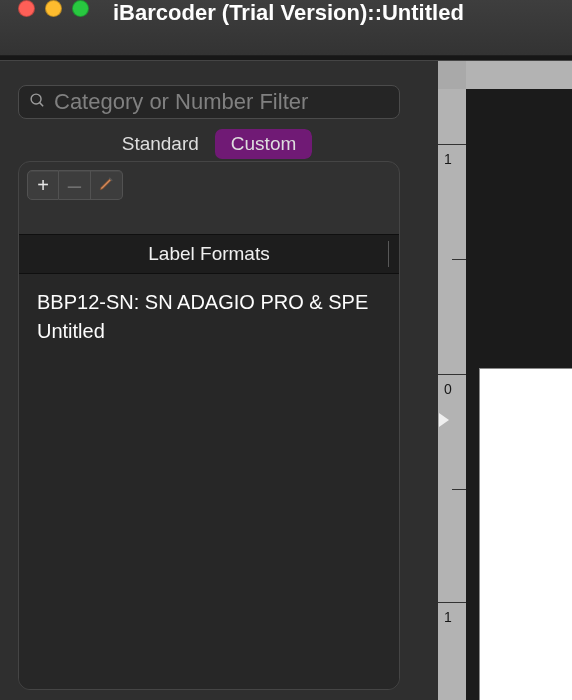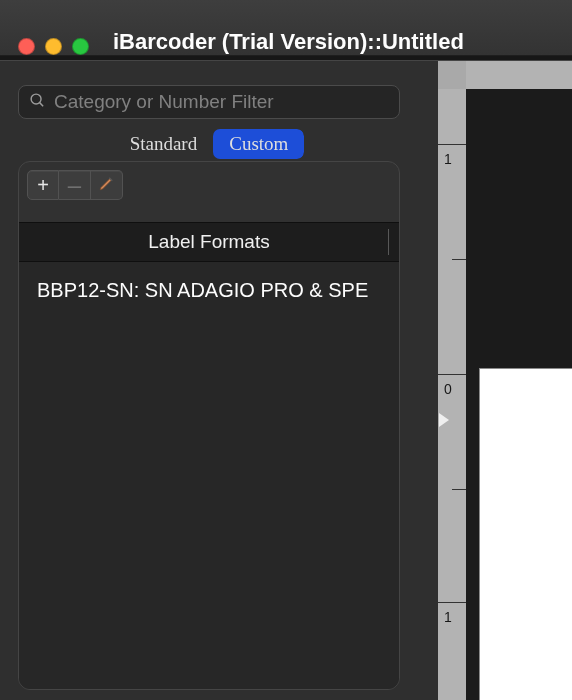--- a/index.html
+++ b/index.html
@@ -9,21 +9,21 @@
       font-family: -apple-system, "Helvetica Neue", Arial, sans-serif;
       color: #e7e7e7;
       position: relative;
     }
 
     
     .titlebar {
       height: 56px;
       background: linear-gradient(to bottom, #3e3e3e, #333333);
       border-bottom: 1px solid #1e1e1e;
-      display: flex; align-items: flex-end;
+      display: flex; align-items: flex-start;
       padding: 0 18px;
     }
     .traffic { display: flex; gap: 10px; align-items: center; margin-right: 24px;}
     .traffic .dot {
       width: 17px; height: 17px; border-radius: 50%;
       border: 1px solid rgba(0,0,0,0.25);
     }
     .dot.close { background:#fe5f57; }
     .dot.min { background:#febc2e; }
     .dot.zoom { background:#28c840; }
@@ -53,35 +53,35 @@
       display:flex; align-items:center;
       height:34px; border-radius:8px;
       background:#252525;
       border:1px solid #4b4b4b;
       padding: 0 10px;
       gap:8px;
     }
     .search svg { width:17px; height:17px; fill:none; stroke:#9b9b9b; stroke-width:2;}
     .search input {
       flex:1; background:transparent; border:none; outline:none;
-      color:#d8d8d8; font-size:19px;
+      color:#d8d8d8; font-size:22px;
     }
     .search input::placeholder { color:#808080; }
 
     
     .seg-wrap { display:flex; justify-content:center; margin-top:10px;}
     .segmented {
-      display:flex; border-radius:7px; overflow:hidden;font-family:Liberation Serif, serif;
+      display:flex; border-radius:7px; overflow:hidden;
     }
     .segmented .seg {
       padding: 4px 16px; font-size:19px; color:#dedede;
       background:transparent; cursor:pointer;
     }
     .segmented .seg.active {
-      background:#1d4ed8; border-radius:7px;
+      background:#701a75; border-radius:7px;
     }
 
     .panel {
       margin-top:2px;
       border:1px solid #454545;
       border-radius:12px;
       background:#313131;
       flex: 1 1 auto;
       display:flex; flex-direction:column;
       overflow:hidden;
@@ -99,21 +99,21 @@
       cursor:pointer;
       font-size:20px; color:#e6e6e6;
     }
     .tb-btn + .tb-btn { border-left:none; }
     .tb-btn:first-child{ border-radius:5px 0 0 5px;}
     .tb-btn:last-child{ border-radius:0 5px 5px 0;}
     .tb-btn.dim { color:#707070; font-size:24px;}
     .pencil svg { width:18px; height:18px;}
 
     .list-header {
-      margin-top:22px;
+      margin-top:34px;
       background:#1d1d1d;
       padding:8px 0;
       text-align:center;
       font-size:19px; color:#f0f0f0;
       border-top:1px solid #0f0f0f;
       border-bottom:1px solid #0f0f0f;
       position:relative;
     }
     .list-header::after{
       content:""; position:absolute; right:10px; top:6px; bottom:6px;
@@ -217,20 +217,21 @@
                 <path d="M15 5l4 4" stroke="#555" stroke-width="2"></path>
               </svg>
           </span>
         </div>
       </div>
 
       <div class="list-header">Label Formats</div>
 
       <div class="list">
         <div class="row">BBP12-SN: SN ADAGIO PRO &amp; SPE</div>
+        <div class="row">Untitled</div>
       </div>
     </div>
   </aside>
 
   <div class="canvas">
     <div class="separator-gap"></div>
 
     <div class="ruler-h"></div>
     <div class="ruler-v">
       <div class="tick-line-h" style="top:55px; left:0; width:28px;"></div>

